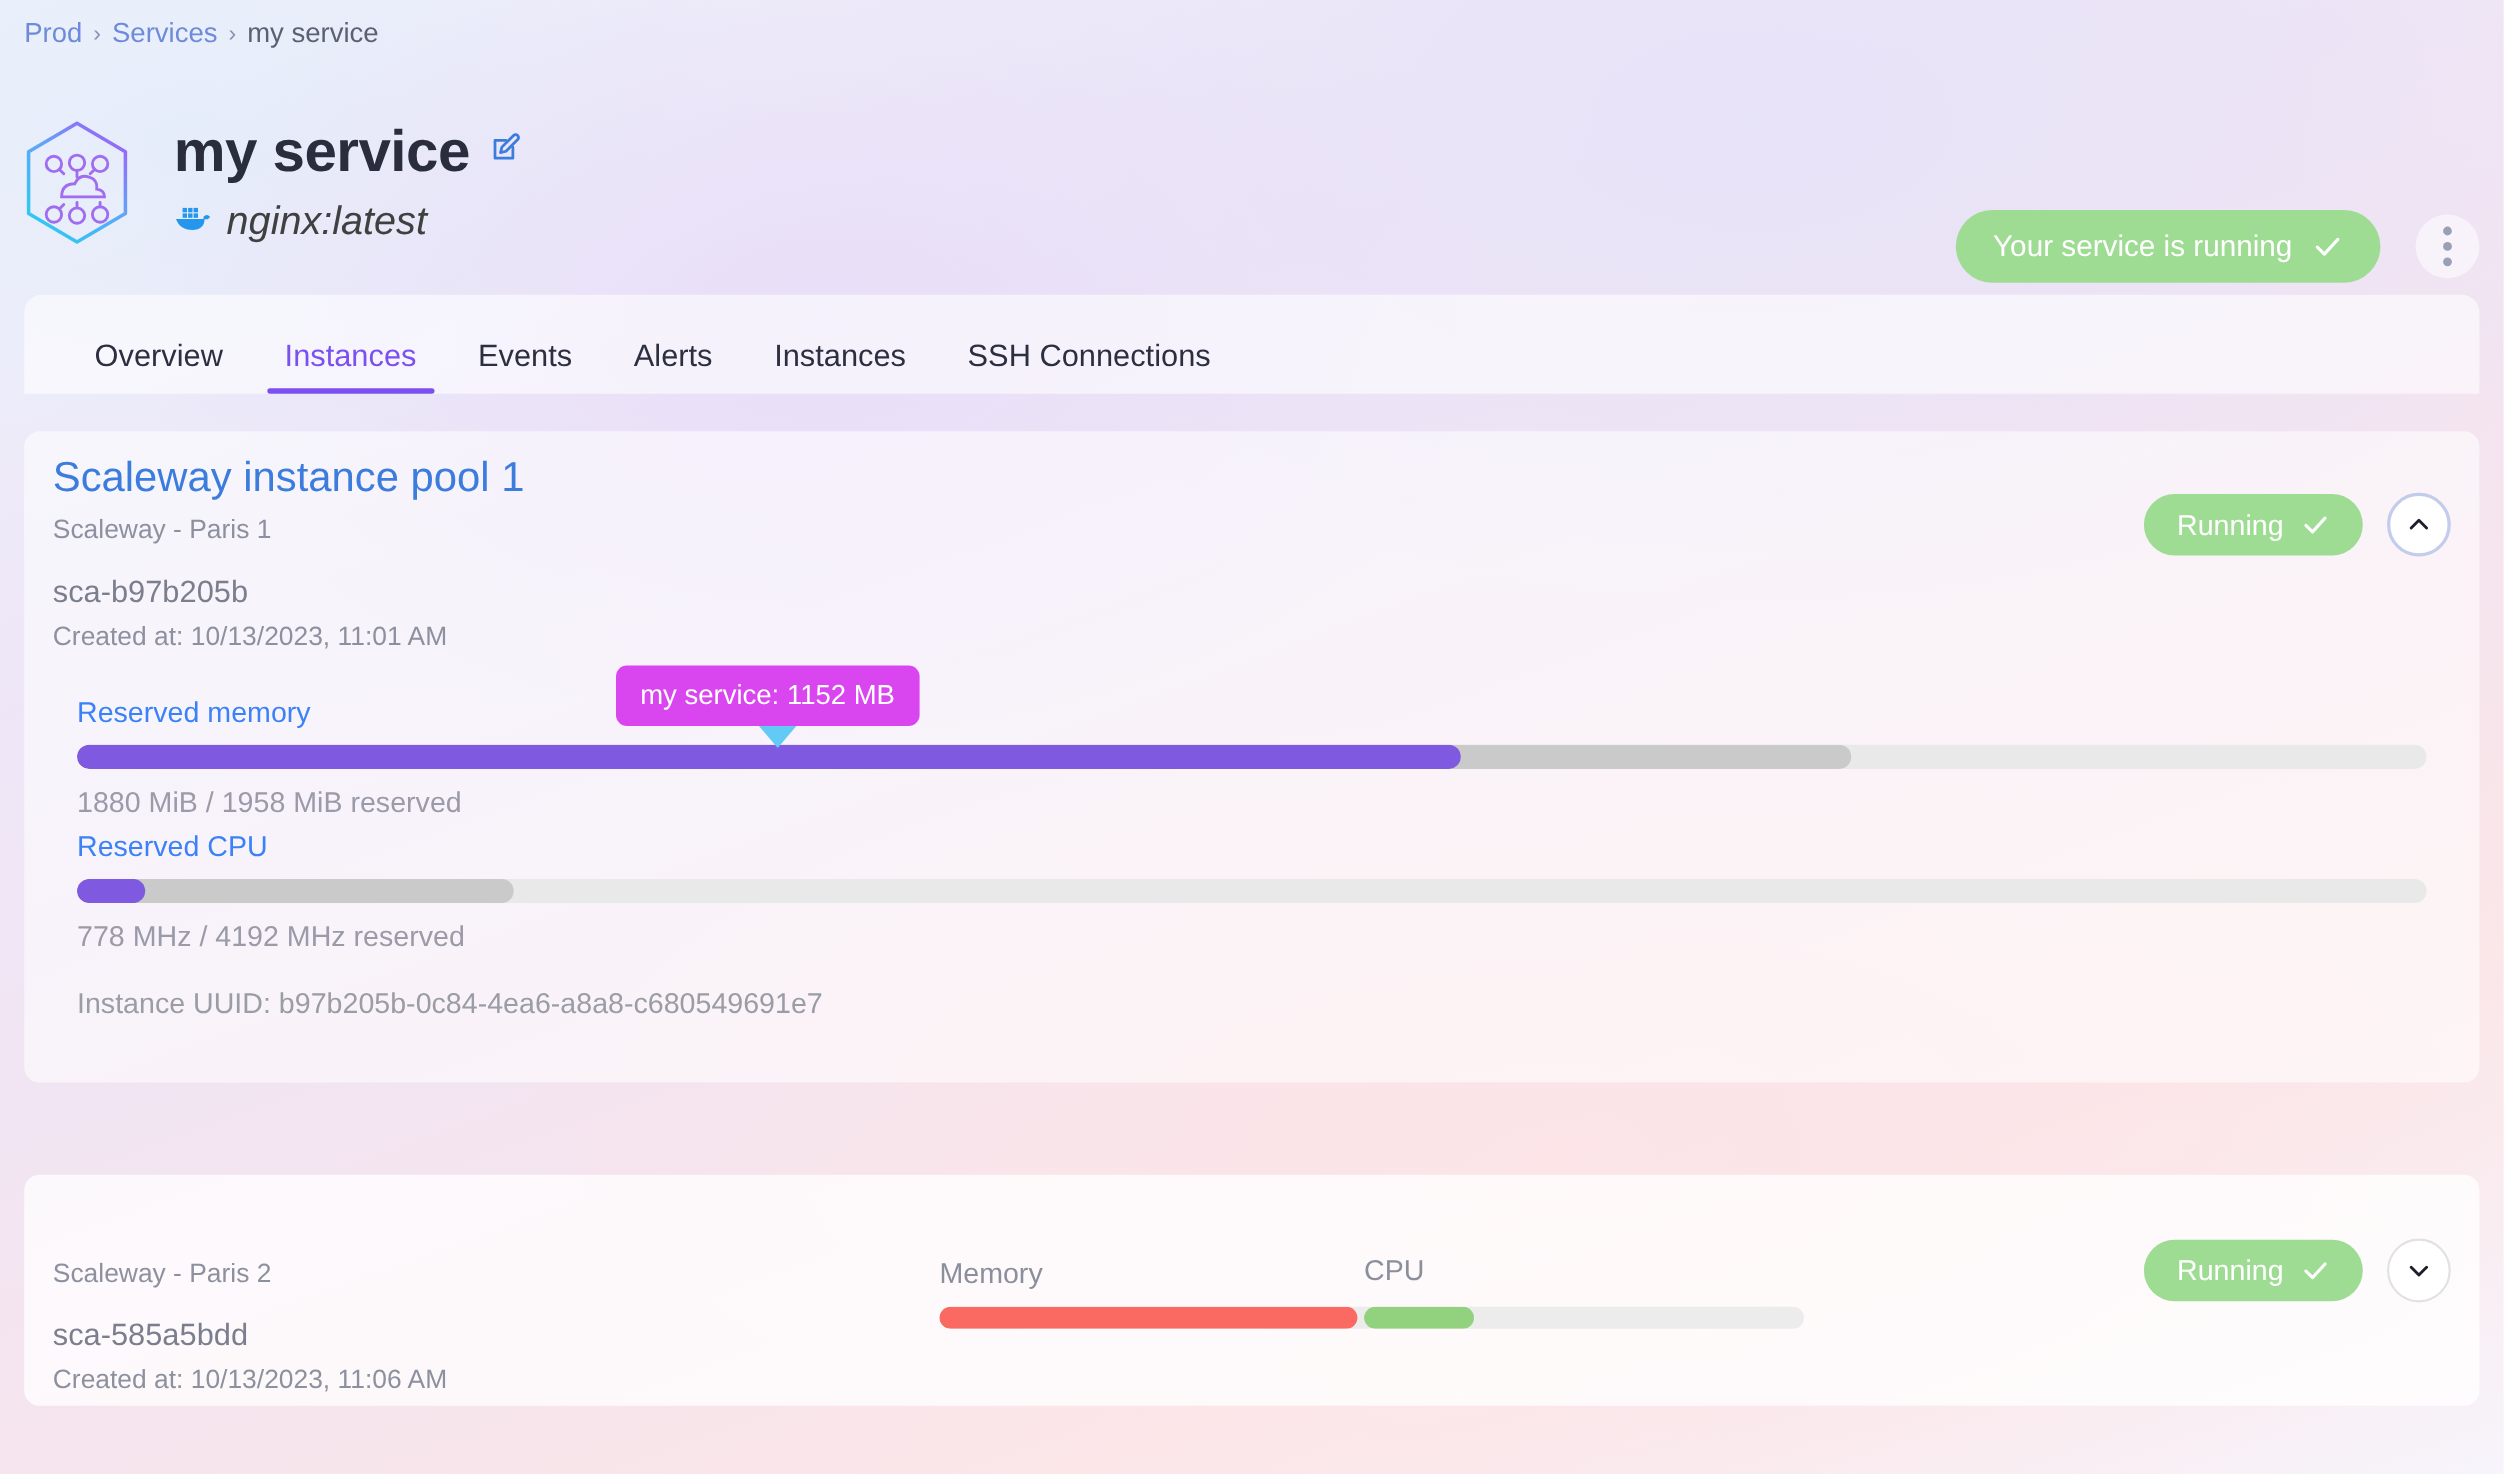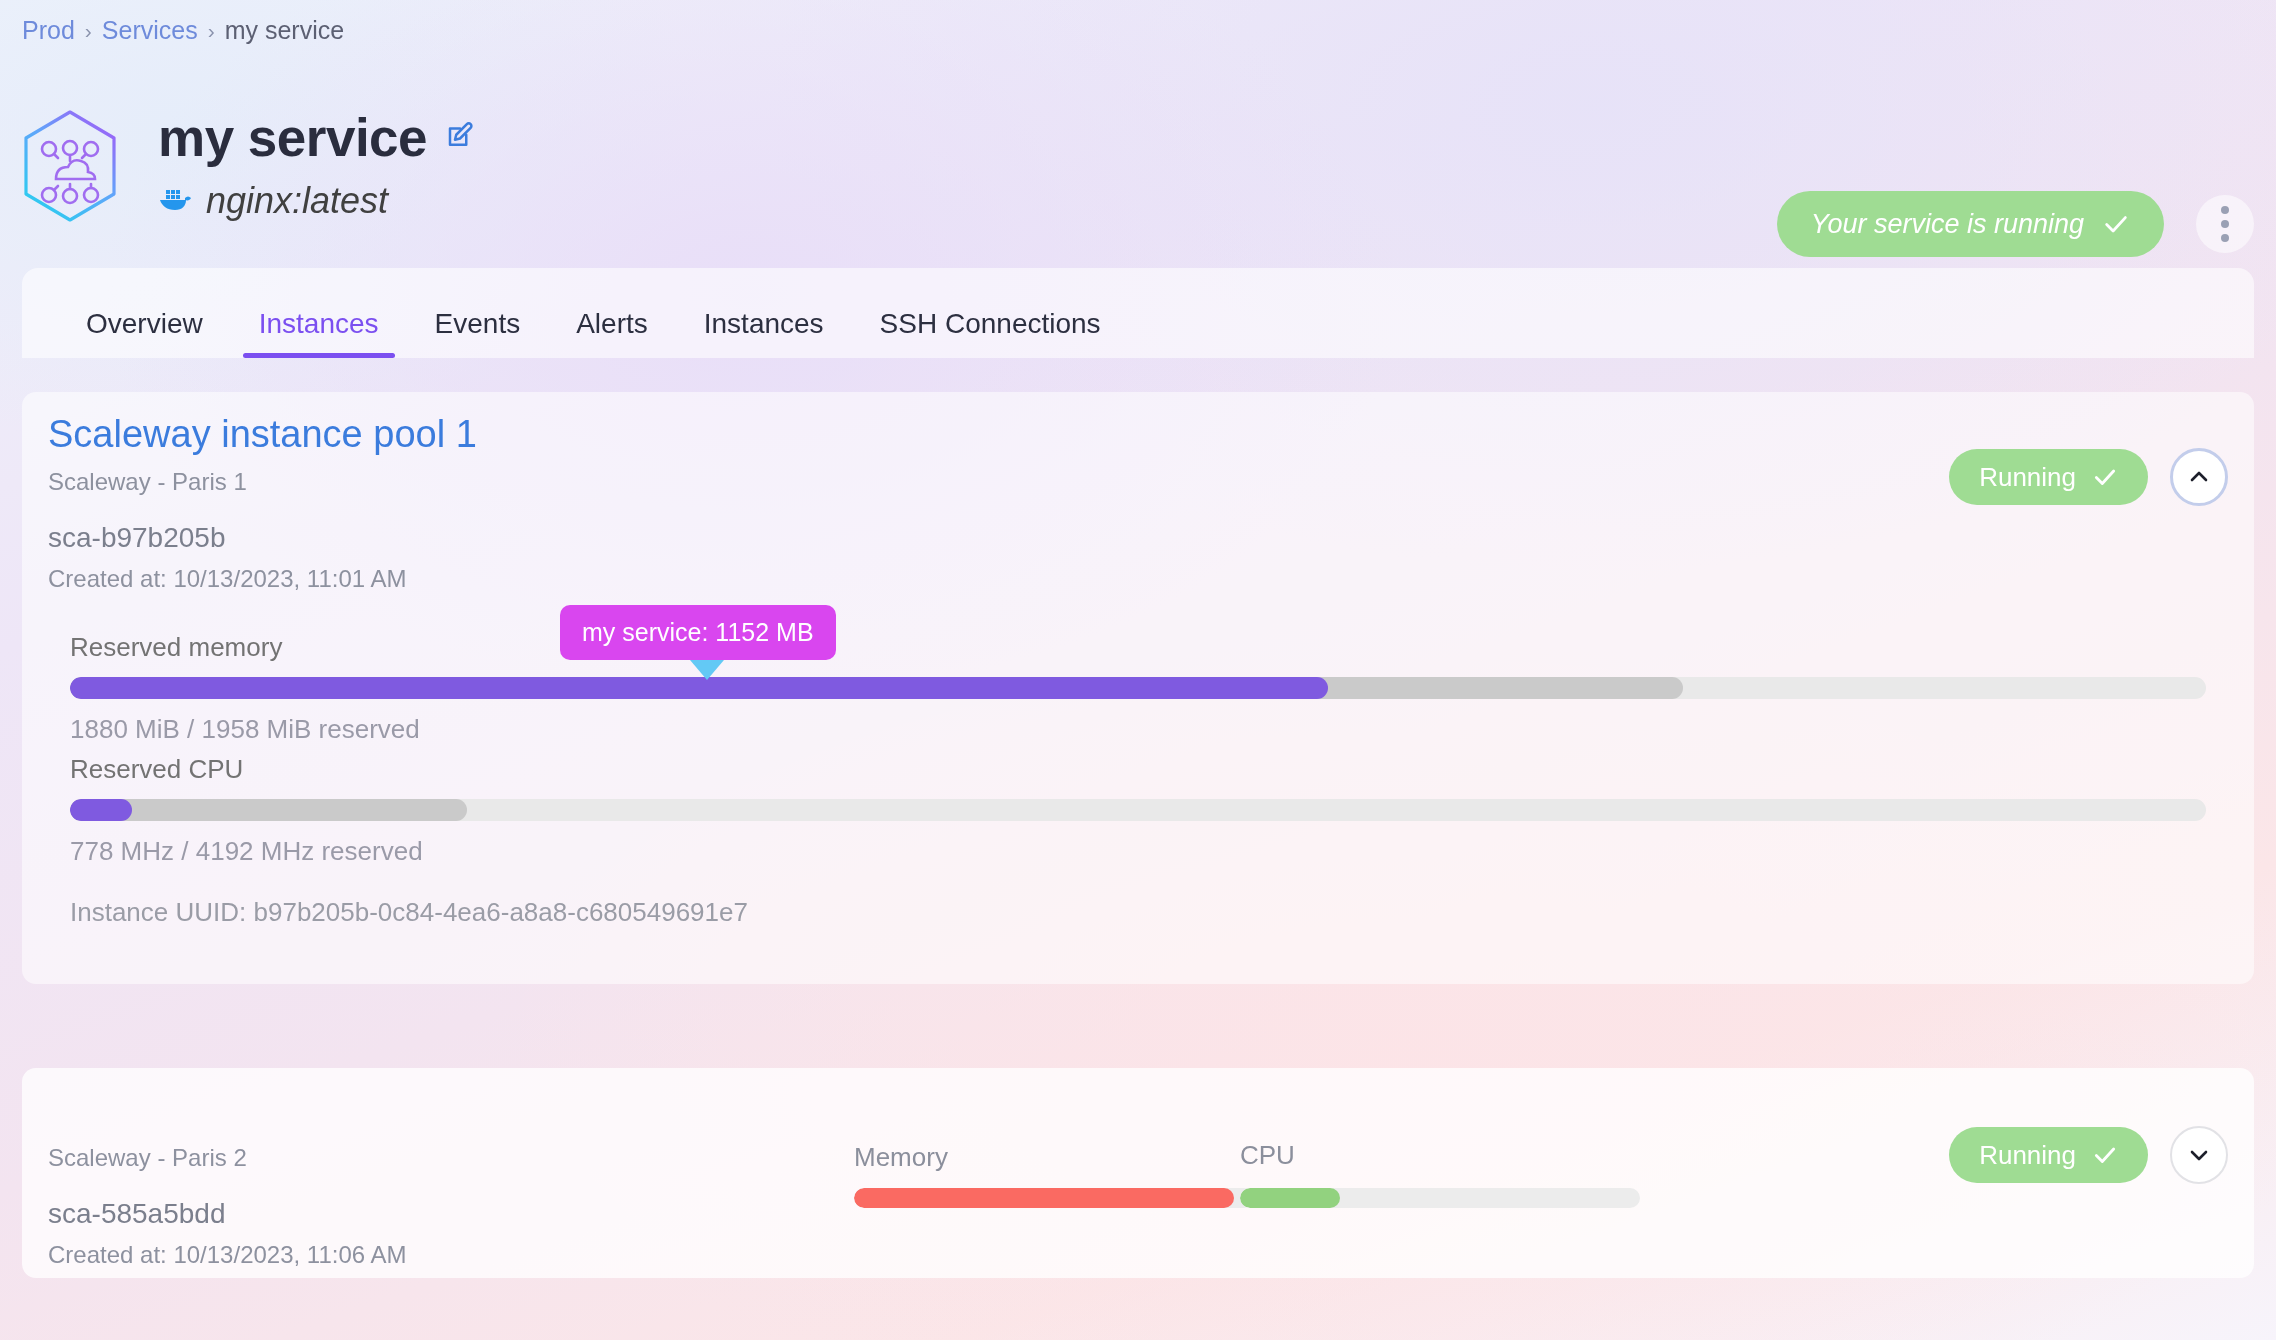--- a/index.html
+++ b/index.html
@@ -41,21 +41,21 @@
   }
   .edit-icon { cursor: pointer; display: block; }
   .image-row { display: flex; align-items: center; gap: 14px; margin-top: 14px; }
   .image-name { font-size: 36px; color: #404040; font-style: italic; }
 
   .status-pill {
     position: absolute; right: 112px; top: 140px; transform: translateY(-50%);
     background: #9fdc93; color: #fff; border-radius: 38px;
     height: 66px; padding: 0 34px;
     display: flex; align-items: center; gap: 18px;
-    font-size: 27px; cursor: pointer; white-space: nowrap; font-style: italic;
+    font-size: 27px; cursor: pointer; white-space: nowrap;
   }
   .kebab {
     position: absolute; right: 22px; top: 140px; transform: translateY(-50%);
     width: 58px; height: 58px; border-radius: 50%;
     background: rgba(255,255,255,0.55);
     display: flex; flex-direction: column; align-items: center; justify-content: center;
     gap: 6px; cursor: pointer;
   }
   .kebab span { width: 8px; height: 8px; border-radius: 50%; background: #9aa0b4; display: block; }
 
@@ -113,21 +113,21 @@
   }
   .round-btn {
     width: 58px; height: 58px; border-radius: 50%;
     background: #ffffff; display: flex; align-items: center; justify-content: center;
     cursor: pointer;
   }
   .round-btn.ring { border: 3px solid #c3cdeb; }
   .round-btn.plain { border: 2px solid #e2e2e6; }
 
   
-  .bar-label { position: absolute; font-size: 26px; color: #737373; }
+  .bar-label { position: absolute; font-size: 26px; color: #3b82f6; }
   .bar-track {
     position: absolute; height: 22px; border-radius: 11px; background: #e9e9e9;
     overflow: hidden;
   }
   .bar-seg { position: absolute; top: 0; height: 100%; border-radius: 11px; }
   .bar-caption { position: absolute; font-size: 26px; color: #9a9aa8; }
 
   .uuid-line { position: absolute; left: 48px; font-size: 26px; color: #9a9ca6; }
 
   

